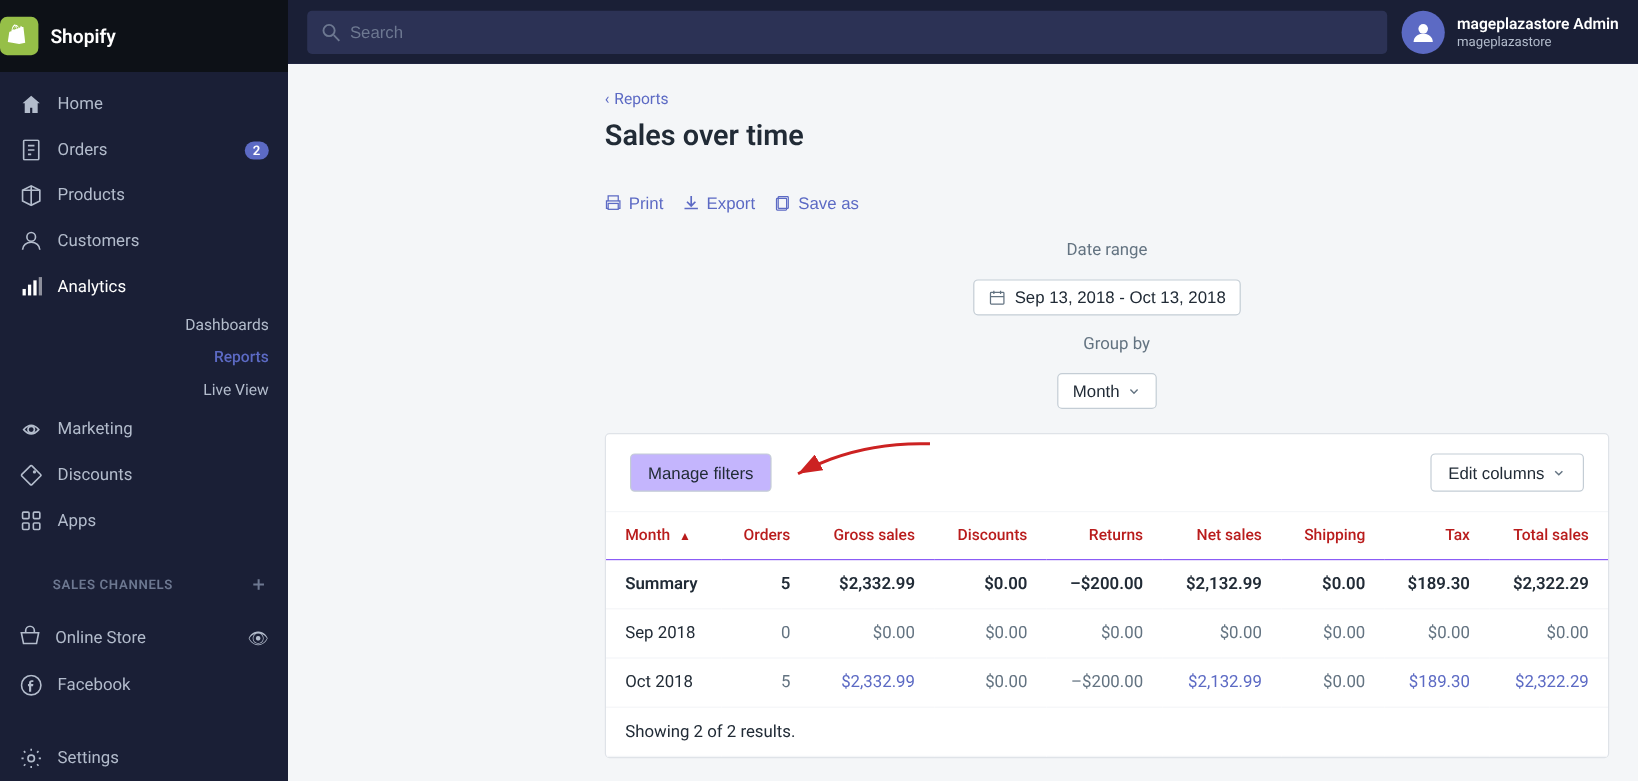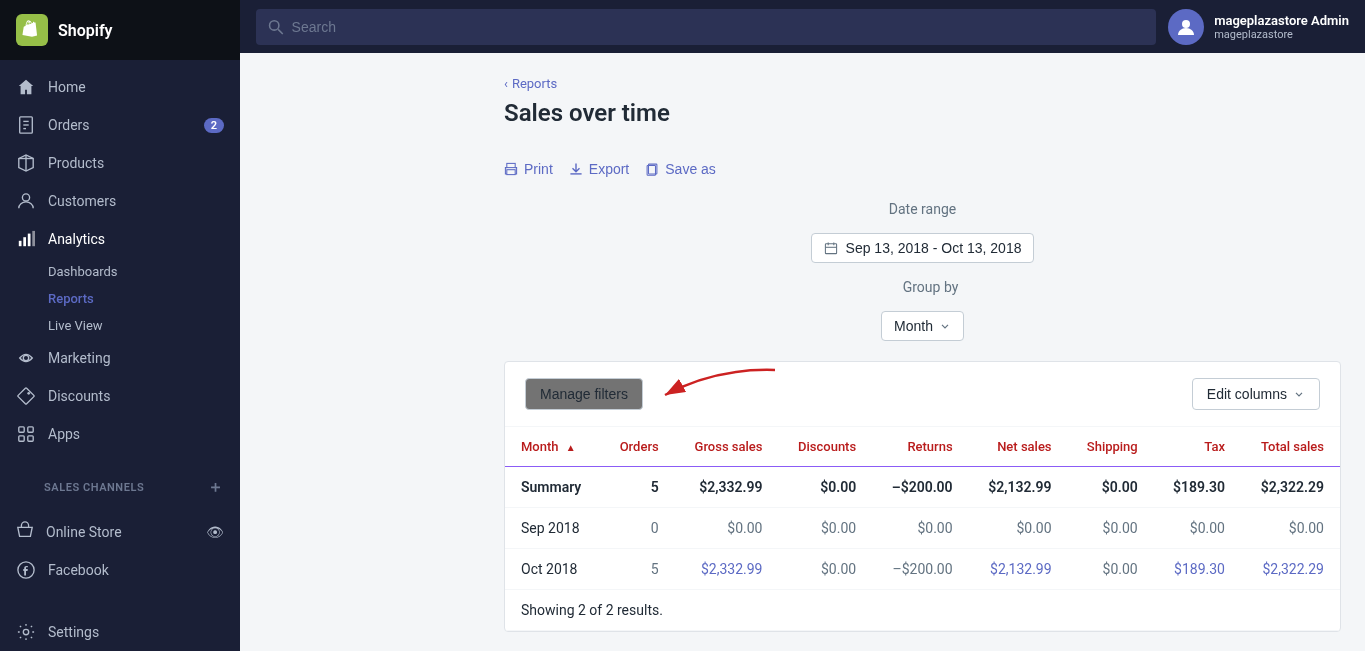--- a/index.html
+++ b/index.html
@@ -11,21 +11,21 @@
       min-width: 240px;
       background: #1a1f36;
       color: #fff;
       display: flex;
       flex-direction: column;
       height: 651px;
       overflow-y: auto;
     }
     #sidebar-header {
       background: #0d1117;
-      padding: 14px 16px;
+      padding: 14px 0;
       display: flex;
       align-items: center;
       gap: 10px;
     }
     .shopify-logo {
       width: 32px; height: 32px;
       background: #96bf48;
       border-radius: 6px;
       display: flex; align-items: center; justify-content: center;
       font-size: 18px; color: white; font-weight: bold;
@@ -52,20 +52,21 @@
       font-weight: 600;
       margin-left: auto;
     }
 
     .sub-nav { padding: 0 0 0 48px; }
     .sub-nav-item {
       padding: 6px 16px 6px 0;
       font-size: 13px;
       color: #b3bccc;
       cursor: pointer;
+      text-align: right;
     }
     .sub-nav-item.active { color: #5c6ac4; font-weight: 500; }
 
     .section-label {
       padding: 16px 16px 6px;
       font-size: 11px;
       font-weight: 600;
       color: #6d7891;
       letter-spacing: 0.05em;
       display: flex;
@@ -169,21 +170,21 @@
     }
     .report-card-header {
       padding: 16px 20px;
       display: flex;
       align-items: center;
       justify-content: space-between;
       border-bottom: 1px solid #f4f6f8;
       position: relative;
     }
     .manage-filters-btn {
-      background: #737373;
+      background: #c4b5fd;
       border: 1px solid #c4cdd5;
       border-radius: 4px;
       padding: 7px 14px;
       font-size: 14px;
       color: #212b36;
       cursor: pointer;
     }
 
     .edit-columns-btn {
       display: flex; align-items: center; gap: 6px;

